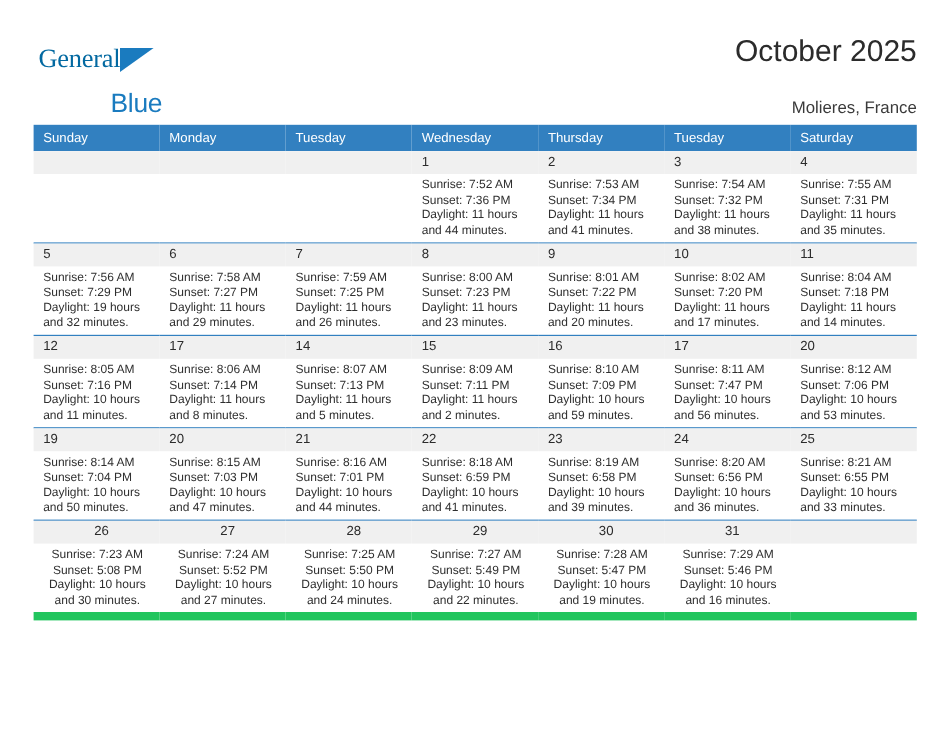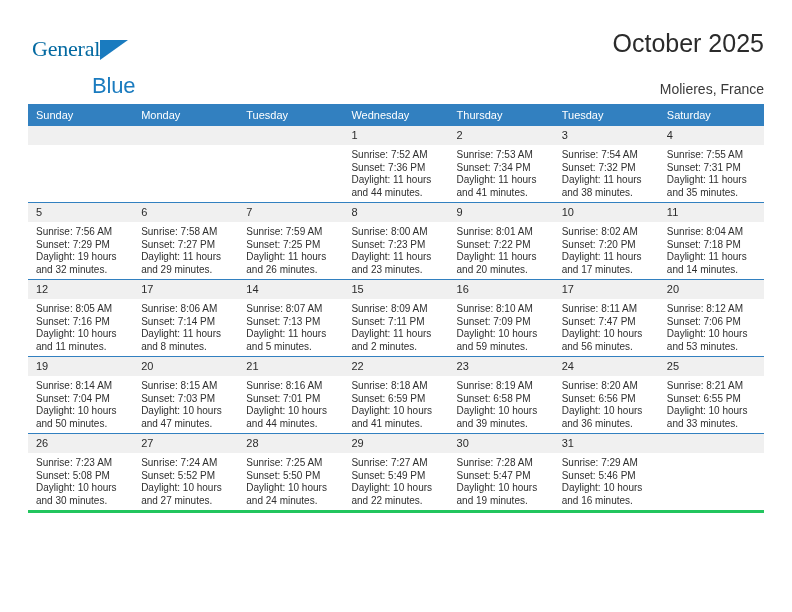--- a/index.html
+++ b/index.html
@@ -106,21 +106,22 @@
   .calendar td {
     vertical-align: top;
     padding: 0;
     border: none;
     border-bottom: 1px solid #3280c0;
     height: 76px;
     width: 105.14px;
     background: #ffffff;
   }
   .calendar tr.week:last-child td {
-    border-bottom: 3px solid #22c55e;
+    border-bottom: 7px solid #22c55e;
+    text-align: center;
   }
   .cell-inner {
     height: 76px;
     position: relative;
   }
   .daynum {
     display: block;
     background: #f0f0f0;
     font-size: 11px;
     color: #2b2b2b;

